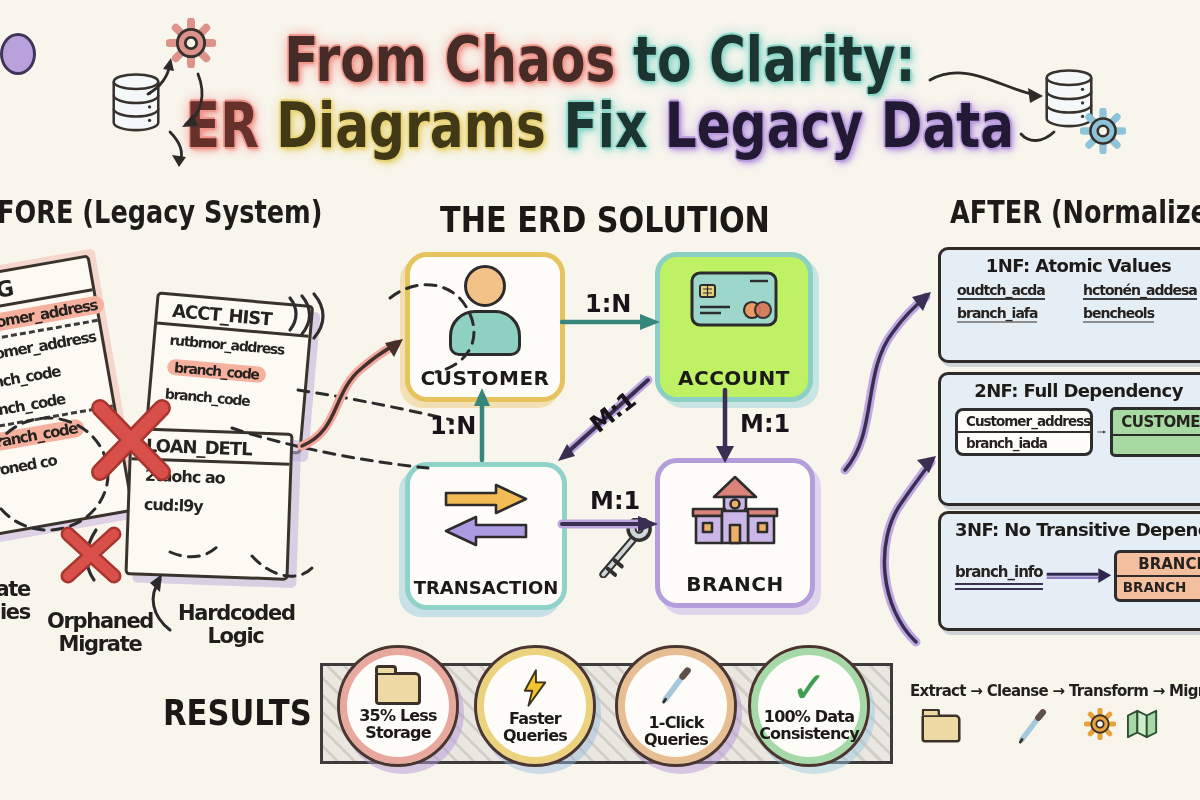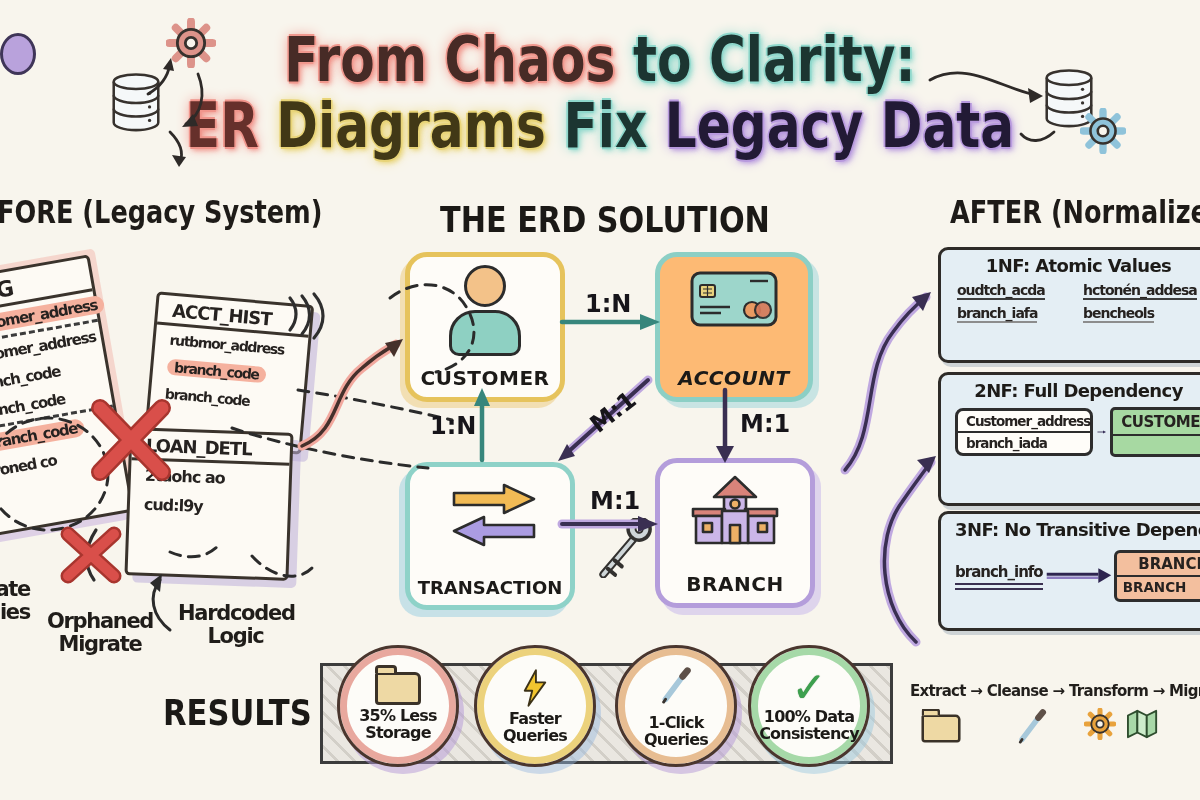--- a/index.html
+++ b/index.html
@@ -44,22 +44,22 @@
   .loan-card .sheet-title{font-size:18px;letter-spacing:-1px;}
   .loan-card .f{font-size:16px;line-height:24px;letter-spacing:-1px;}
 
   .mini-label{font-weight:800;text-align:center;font-size:21px;line-height:23px;
               letter-spacing:-1.3px;z-index:6;color:#201d1a;}
 
   
   .entity{position:absolute;background:#fefcf8;border:5px solid;border-radius:22px;z-index:2;text-align:center;}
   .entity .elabel{position:absolute;left:0;right:0;bottom:7px;font-weight:800;font-size:20px;letter-spacing:.5px;color:#1c1a18;}
   .e-customer{left:405px;top:252px;width:150px;height:140px;border-color:#e6c35c;box-shadow:-5px 6px 0 rgba(238,209,140,.6);}
-  .e-account{left:655px;top:252px;width:148px;height:140px;border-color:#8ccfc5;box-shadow:6px 6px 0 rgba(160,214,218,.55);background:#fdba74;font-style:italic;}
-  .e-transaction{left:405px;top:462px;width:152px;height:138px;border-color:#8ed2c8;box-shadow:-6px 7px 0 rgba(150,205,225,.5);padding-left:8px;}
+  .e-account{left:655px;top:252px;width:148px;height:140px;border-color:#8ccfc5;box-shadow:6px 6px 0 rgba(160,214,218,.55);background:#bef264;}
+  .e-transaction{left:405px;top:462px;width:152px;height:138px;border-color:#8ed2c8;box-shadow:-6px 7px 0 rgba(150,205,225,.5);}
   .e-transaction .elabel{font-size:18px;letter-spacing:0;}
   .e-branch{left:655px;top:458px;width:150px;height:140px;border-color:#b49ddb;box-shadow:6px 7px 0 rgba(205,190,235,.6);}
   .p-head{width:36px;height:36px;border-radius:50%;background:#f3c289;border:3px solid #2c2c2c;margin:8px auto 0;}
   .p-body{width:66px;height:40px;border-radius:26px 26px 10px 10px;background:#8ed0c2;border:3px solid #2c2c2c;margin:3px auto 0;}
   .rel{position:absolute;font-weight:800;font-size:24px;z-index:6;color:#17151a;}
 
   
   .nf{position:absolute;left:938px;width:275px;background:#e4eef4;border:3px solid #2e2b28;
       border-radius:10px;box-shadow:3px 4px 0 rgba(130,150,170,.35);z-index:2;}
   .nf-title{font-weight:800;font-size:18px;text-align:center;padding-top:5px;letter-spacing:-.6px;color:#1d1b18;}

